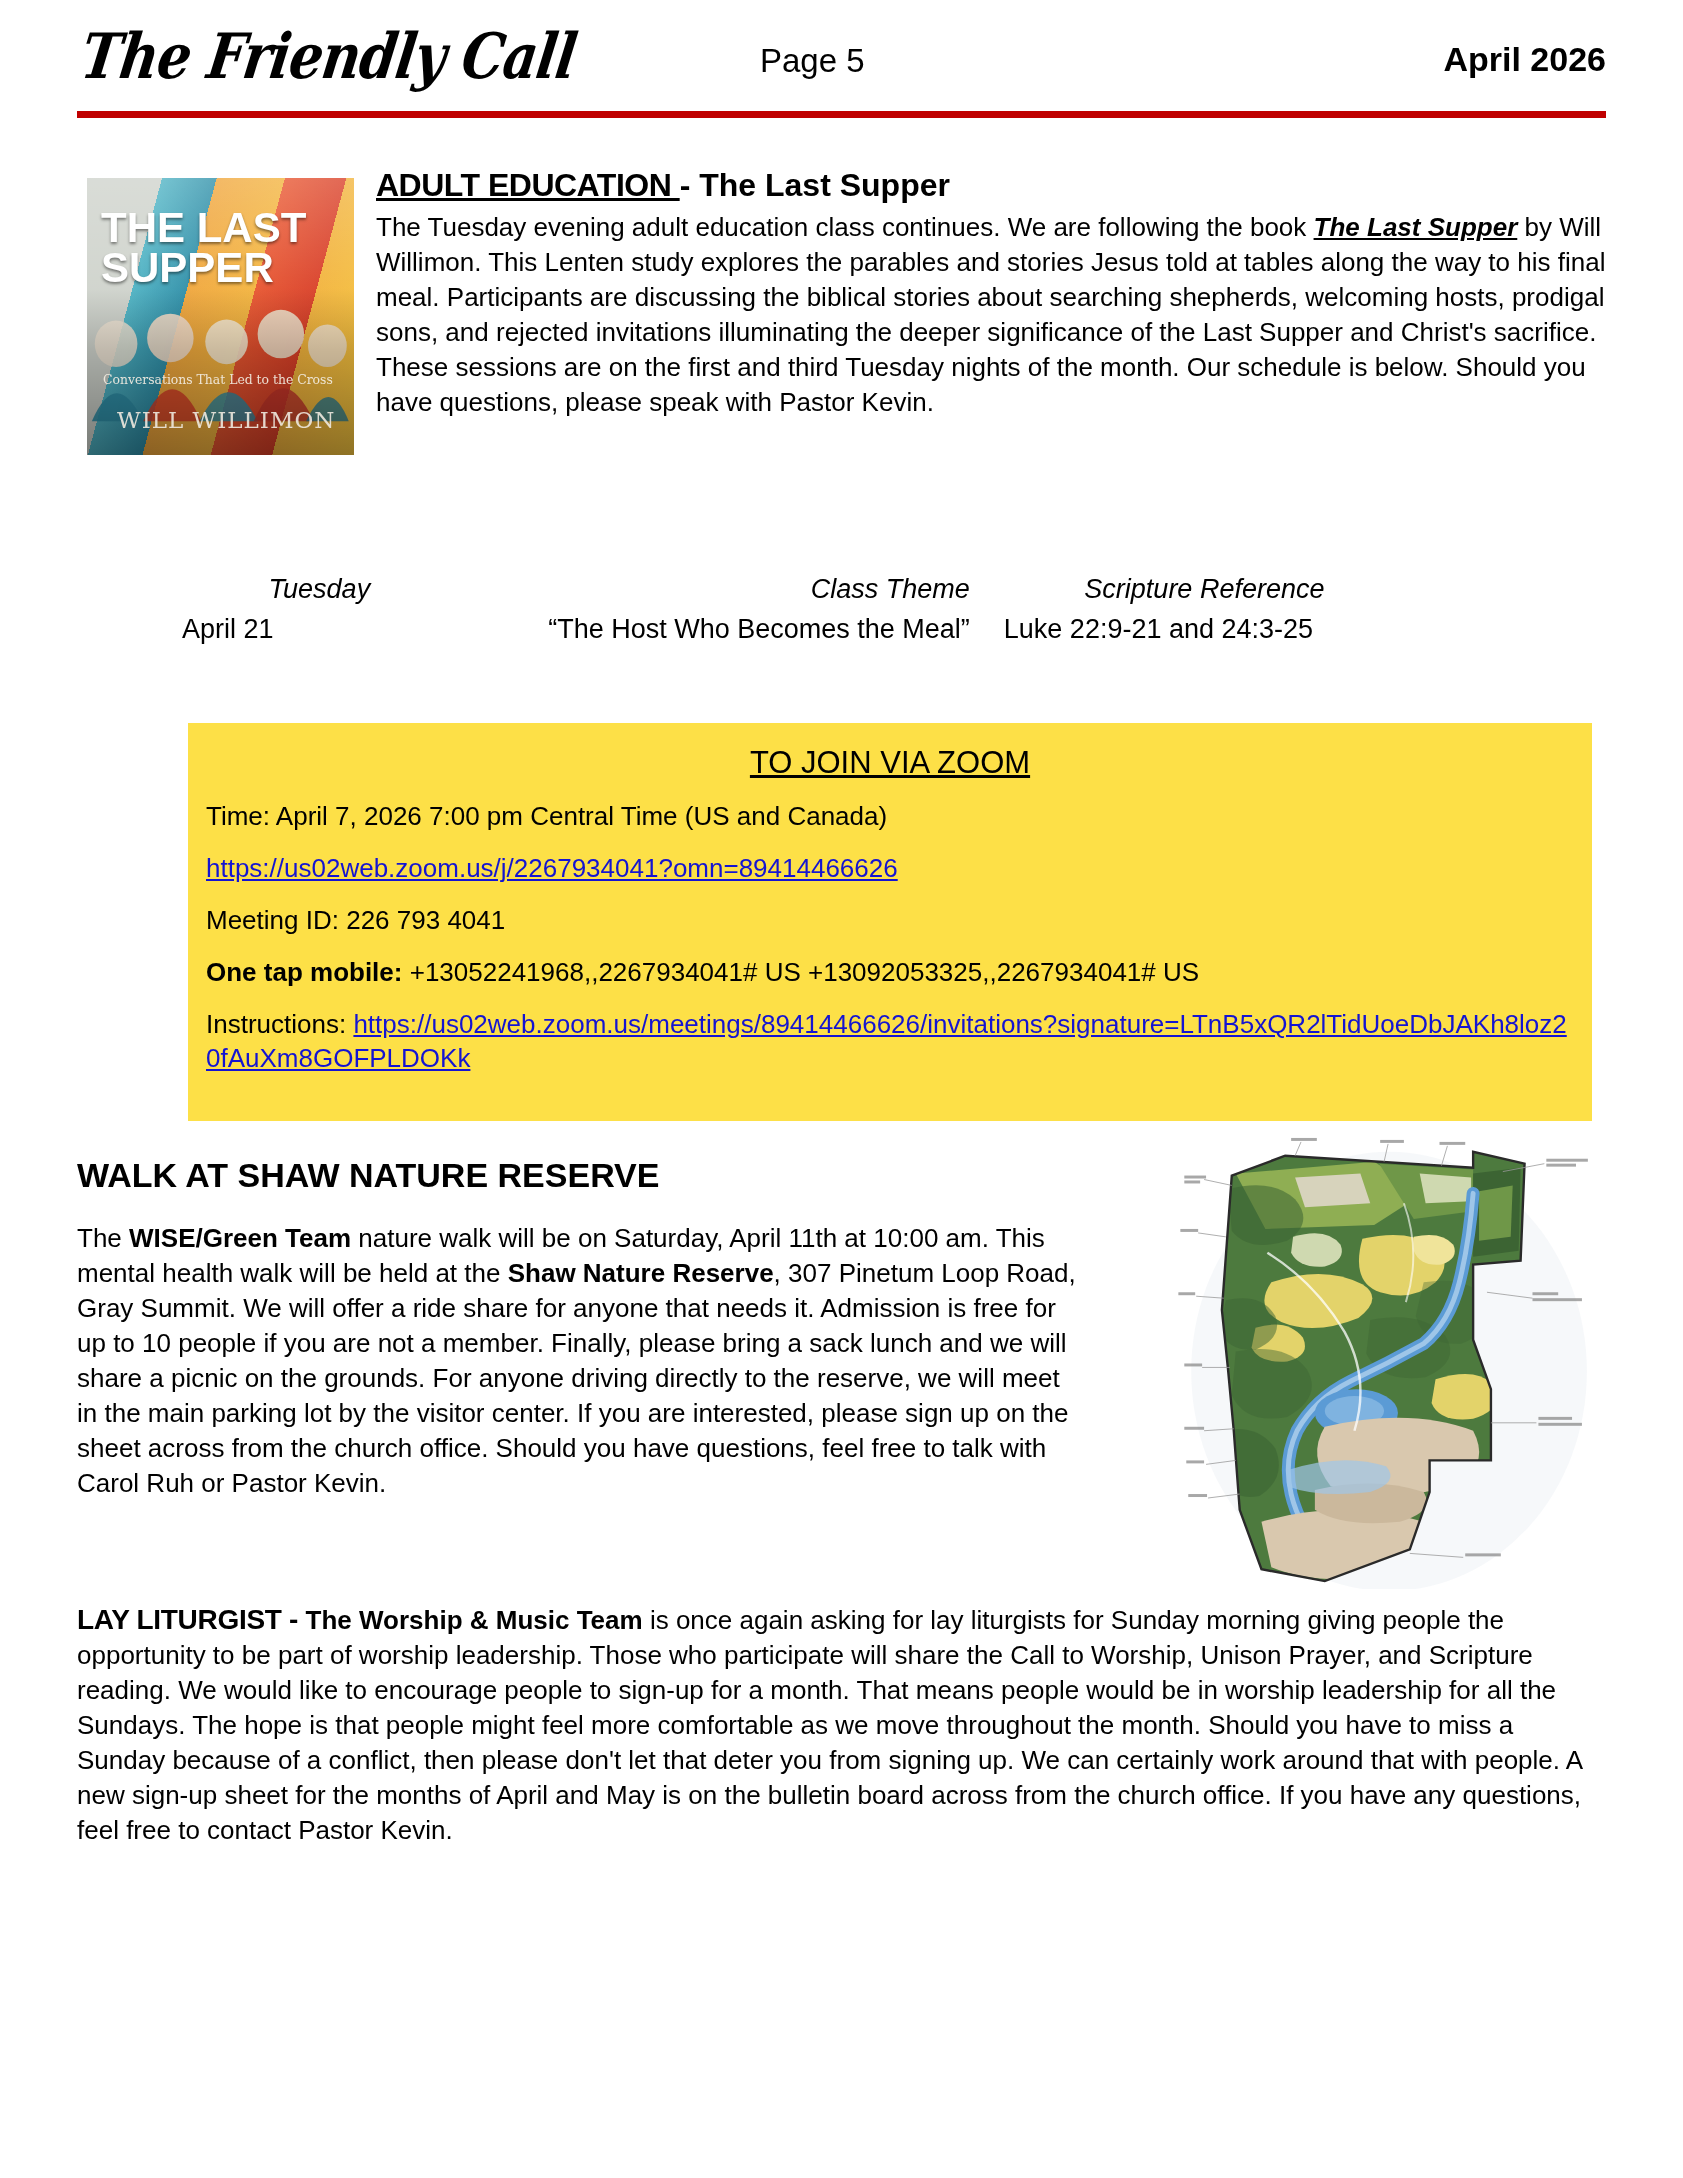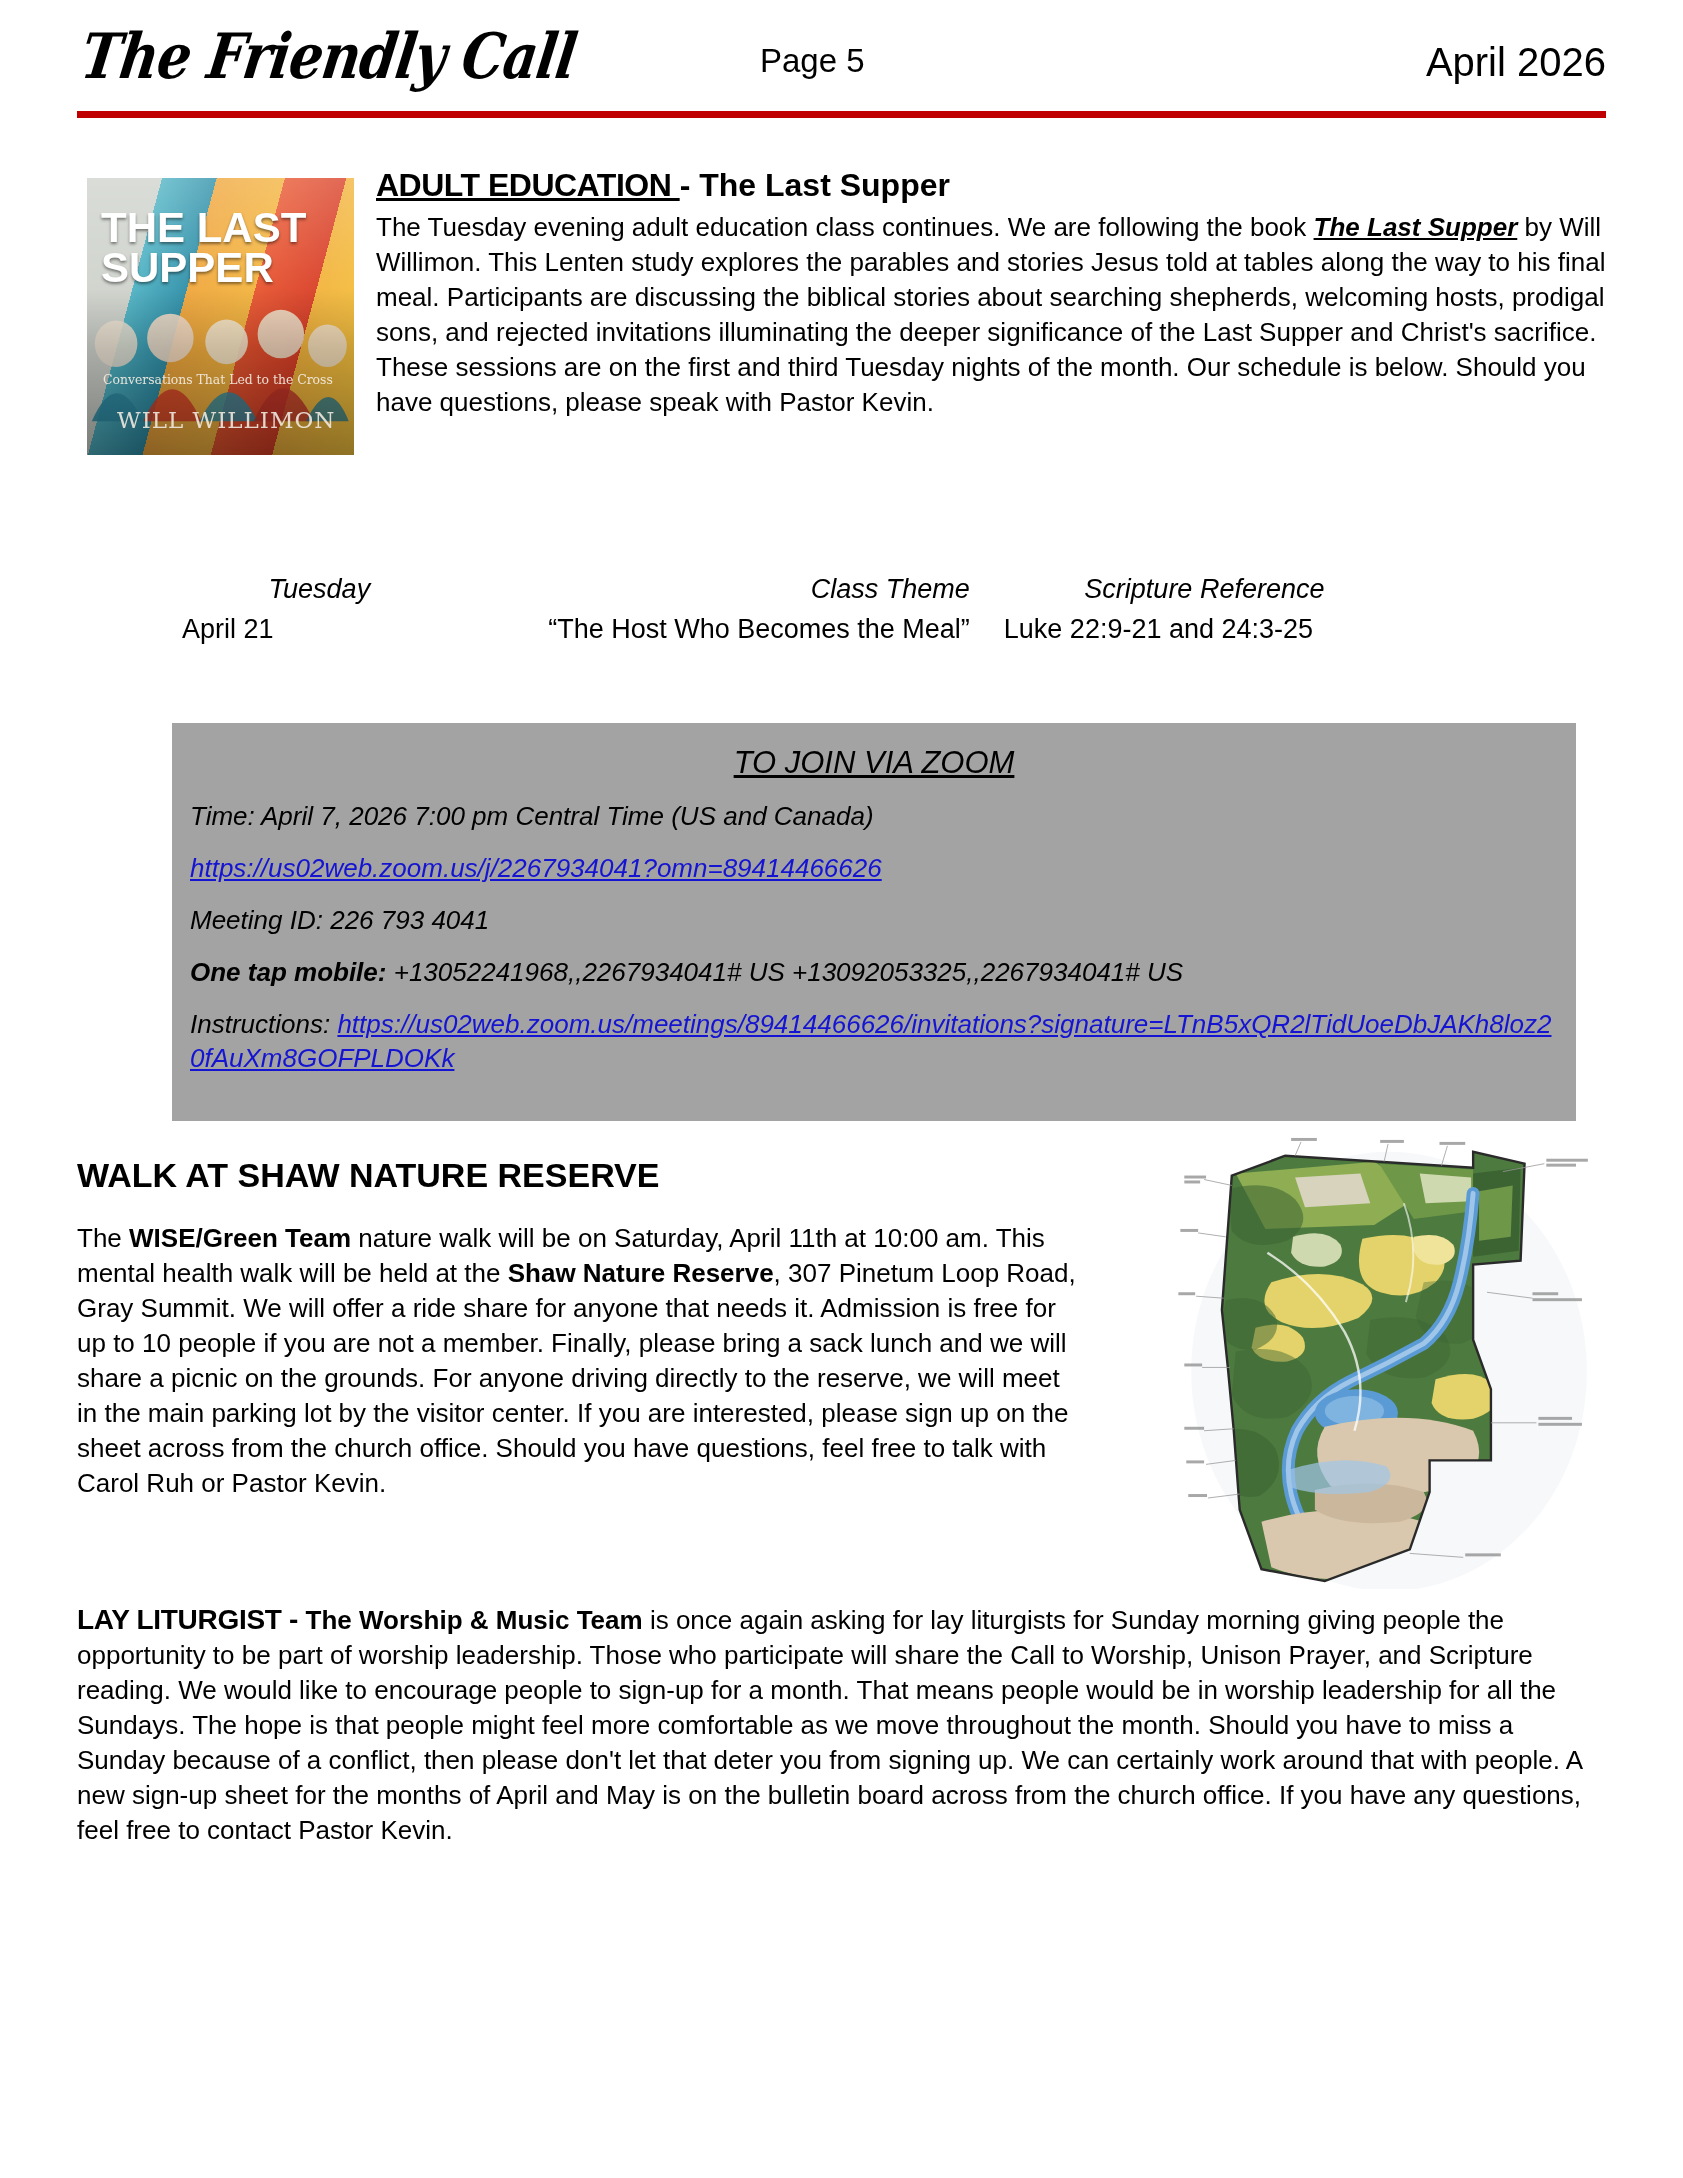--- a/index.html
+++ b/index.html
@@ -47,22 +47,22 @@
     position: absolute;
     left: 683px;
     top: 42px;
     font-size: 33px;
     font-weight: normal;
   }
   .masthead-date {
     position: absolute;
     right: 0px;
     top: 40px;
-    font-size: 40px;
-    font-weight: normal;
+    font-size: 34px;
+    font-weight: bold;
   }
   .rule-red {
     position: absolute;
     left: 0px;
     right: 0px;
     top: 111px;
     height: 7px;
     background: #c00000;
   }
 
@@ -166,27 +166,26 @@
   .schedule td { padding: 0; }
   .col-day   { width: 307px; text-align: center; }
   .col-theme { width: 515px; text-align: right; }
   .col-ref   { width: 455px; text-align: center; }
   .schedule td.col-day { text-align: left; padding-left: 20px; }
   .schedule td.col-ref { text-align: left; padding-left: 34px; }
 
   
   .zoom-panel {
     position: absolute;
-    left: 172px;
+    left: 188px;
     top: 723px;
     width: 1404px;
-    background: #a3a3a3;
+    background: #fde047;
     padding: 14px 0 18px 0;
     box-sizing: border-box;
-    font-style: italic;
   }
   .zoom-title {
     text-align: center;
     font-size: 31px;
     font-weight: normal;
     text-decoration: underline;
     margin: 8px 0 18px 0;
   }
   .zoom-line {
     font-size: 26px;

